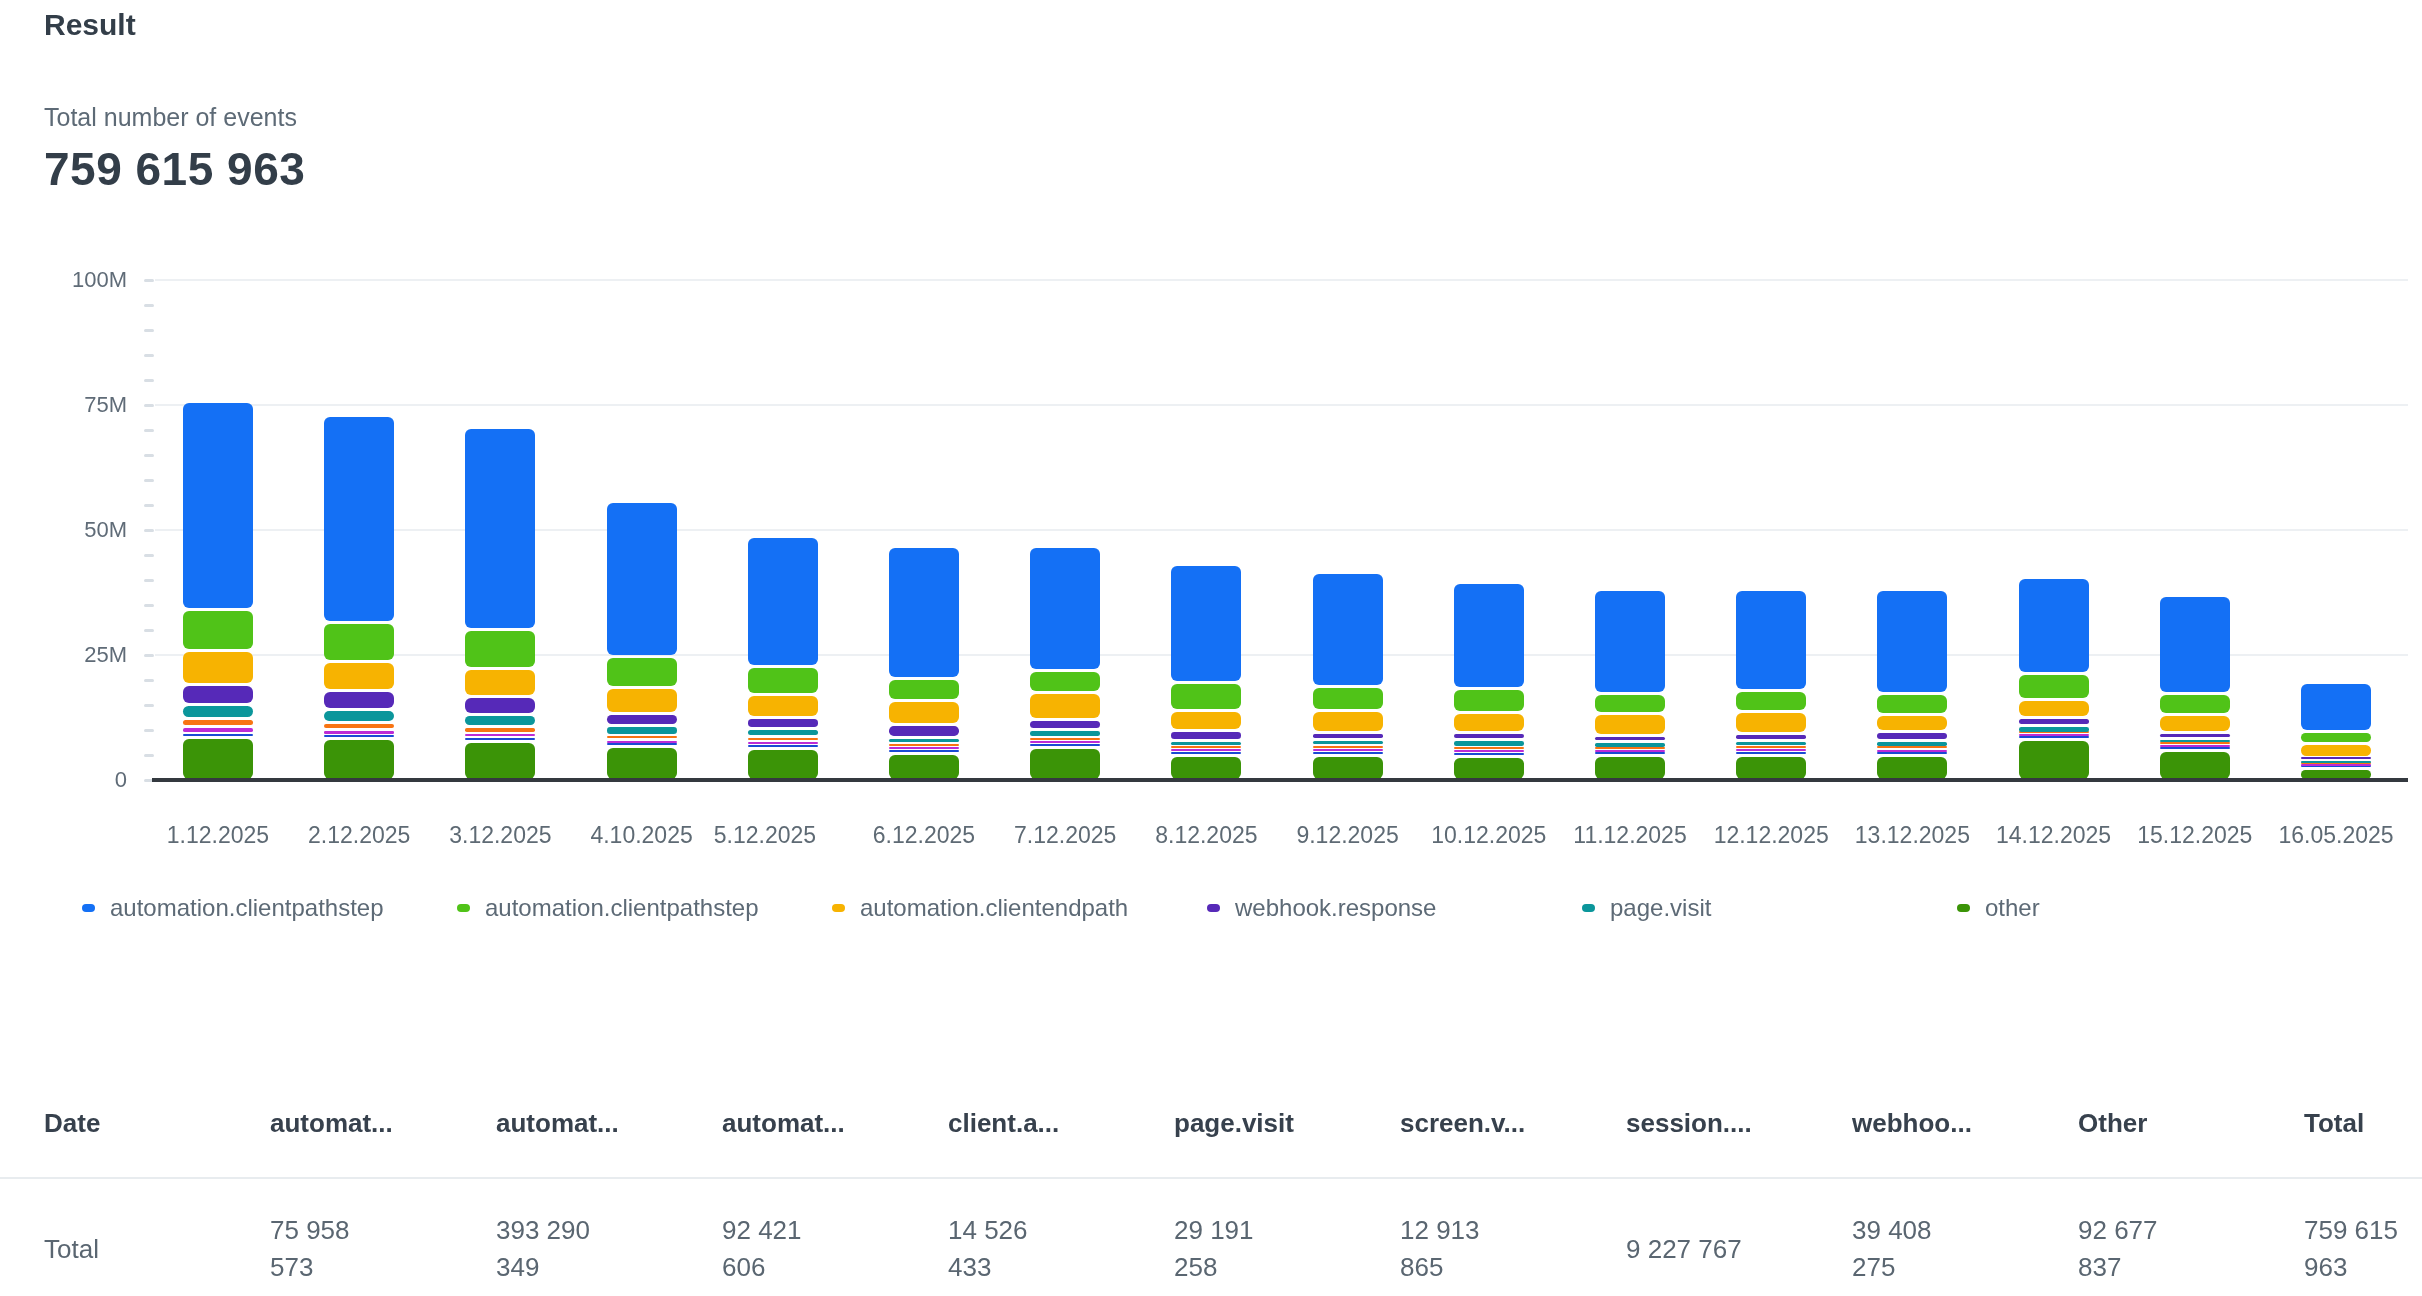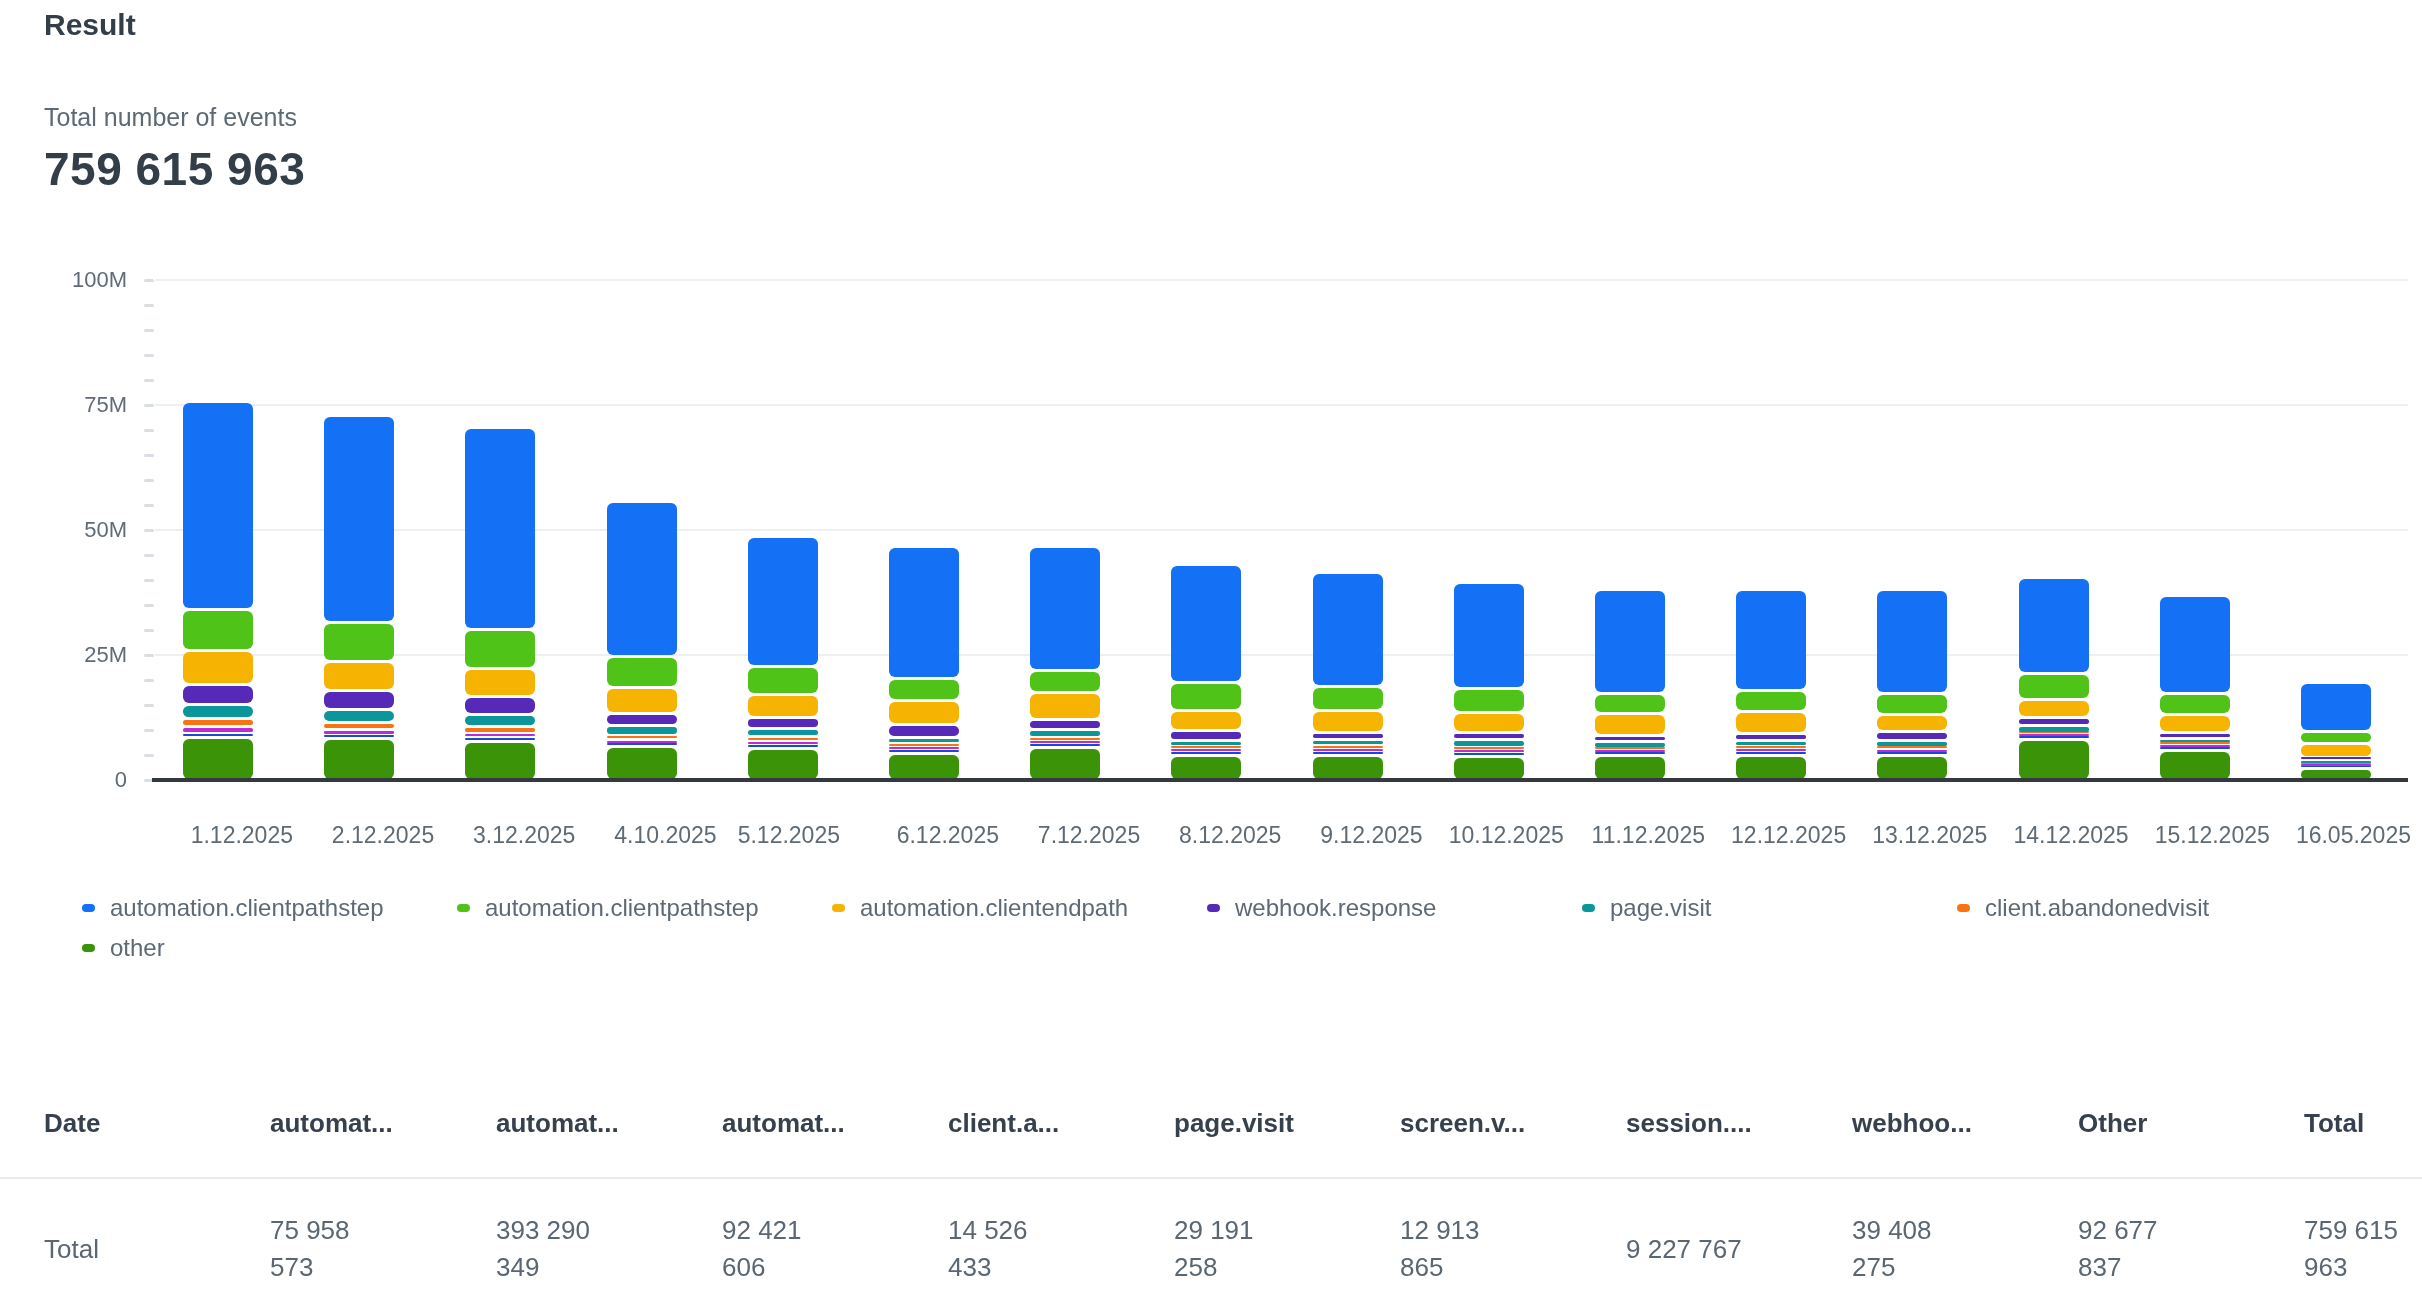--- a/index.html
+++ b/index.html
@@ -43,21 +43,21 @@
   }
   .zero-axis {
     position: absolute; left: -3px; right: 0; bottom: -2px; height: 4px;
     background: #34393f; z-index: 3;
   }
   .bar {
     position: absolute; bottom: 0; width: 70px; height: 100%; z-index: 2;
   }
   .seg { position: absolute; left: 0; width: 100%; }
   .x-label {
-    position: absolute; top: 542px; width: 150px; text-align: right;
+    position: absolute; top: 542px; width: 150px; text-align: center;
     font-size: 23px; color: #5e6a74; white-space: nowrap;
   }
   
   .legend {
     position: absolute; left: 82px; top: 888px;
     display: grid; grid-template-columns: repeat(6, 375px);
   }
   .legend-item {
     display: flex; align-items: center; height: 40px;
     font-size: 24px; color: #5d6a76; cursor: pointer;
@@ -335,24 +335,20 @@
       </div>
       <div class="legend-item">
         <div class="legend-marker" style="background: rgb(86, 41, 184);"></div>
         <span>webhook.response</span>
       </div>
       <div class="legend-item">
         <div class="legend-marker" style="background: rgb(11, 150, 155);"></div>
         <span>page.visit</span>
       </div>
       <div class="legend-item">
-        <div class="legend-marker" style="background: rgb(248, 116, 18);"></div>
-        <span>client.abandonedvisit</span>
-      </div>
-      <div class="legend-item">
         <div class="legend-marker" style="background: rgb(59, 148, 7);"></div>
         <span>other</span>
       </div>
     </div>
 
   <div class="events-table">
     <div class="t-row t-head" id="table-head">
         <div class="t-cell">Date</div>
         <div class="t-cell">automat...</div>
         <div class="t-cell">automat...</div>

